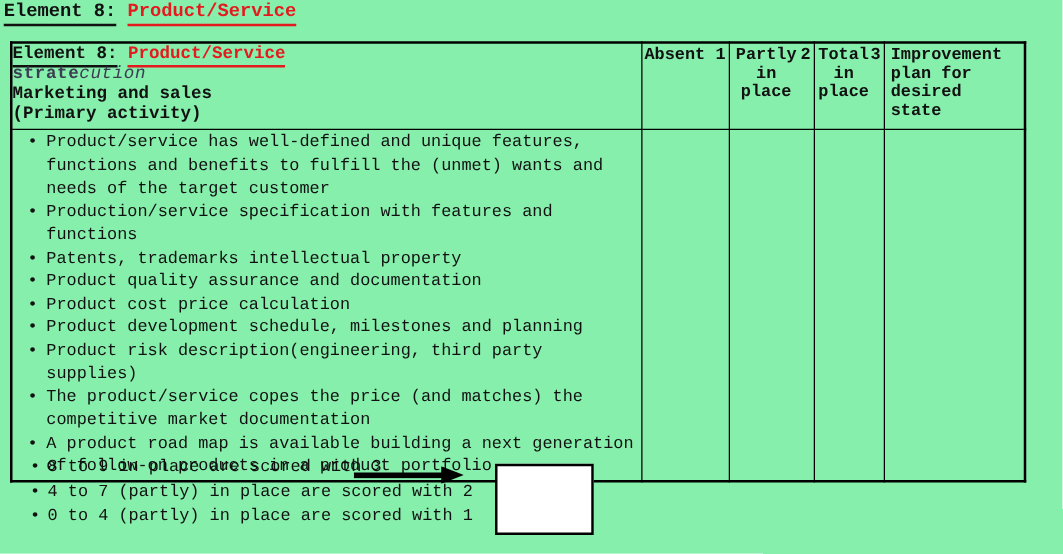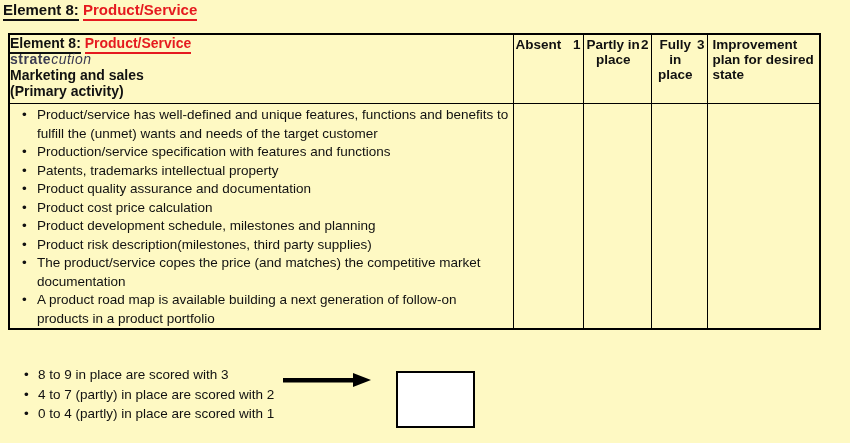--- a/index.html
+++ b/index.html
@@ -1,17 +1,17 @@
 <!DOCTYPE html>
 <html style="--accent-red: #e51a1f; --logo-color: #3c3c52;"><head>
 <meta charset="utf-8">
 <style>
   html,body{margin:0;padding:0;background:#fff;}
-  .page{position:relative;width:850px;height:443px;background:#fef9c3;overflow:hidden;
-        font-family:Liberation Sans, sans-serif;color:#111;}
+  .page{position:relative;width:850px;height:443px;background:#86efac;overflow:hidden;
+        font-family:Liberation Mono, monospace;color:#111;}
   .red{color:var(--accent-red);}
   .u{border-bottom:2px solid currentColor;padding-bottom:1px;}
   .page-title{position:absolute;left:3px;top:1px;font-size:15px;font-weight:bold;white-space:nowrap;}
 
   table.assess{position:absolute;left:8px;top:33px;border-collapse:collapse;border:2px solid #000;
                table-layout:fixed;}
   table.assess th, table.assess td{border:1px solid #000;padding:0;vertical-align:top;}
 
   .desc-head{padding:2px 4px 2px 5px;text-align:left;font-size:14px;line-height:16px;font-weight:bold;}
   .logo{color:var(--logo-color);font-size:14px;}
@@ -80,21 +80,21 @@
 
         <th>
           <div class="colhead">
             <span class="collabel">Partly in place</span>
             <span class="colscore">2</span>
           </div>
         </th>
 
         <th>
           <div class="colhead">
-            <span class="collabel">Fully in place</span>
+            <span class="collabel">Total in place</span>
             <span class="colscore">3</span>
           </div>
         </th>
 
         <th>
           <div class="colhead">
             <span class="collabel">Improvement plan for desired state</span>
 
           </div>
         </th>
@@ -128,21 +128,21 @@
               <span class="txt">Product cost price calculation</span>
             </li>
 
             <li>
               <span class="dot">•</span>
               <span class="txt">Product development schedule, milestones and planning</span>
             </li>
 
             <li>
               <span class="dot">•</span>
-              <span class="txt">Product risk description(milestones, third party supplies)</span>
+              <span class="txt">Product risk description(engineering, third party supplies)</span>
             </li>
 
             <li>
               <span class="dot">•</span>
               <span class="txt">The product/service copes the price (and matches) the competitive market documentation</span>
             </li>
 
             <li>
               <span class="dot">•</span>
               <span class="txt">A product road map is available building a next generation of follow-on products in a product portfolio</span>

